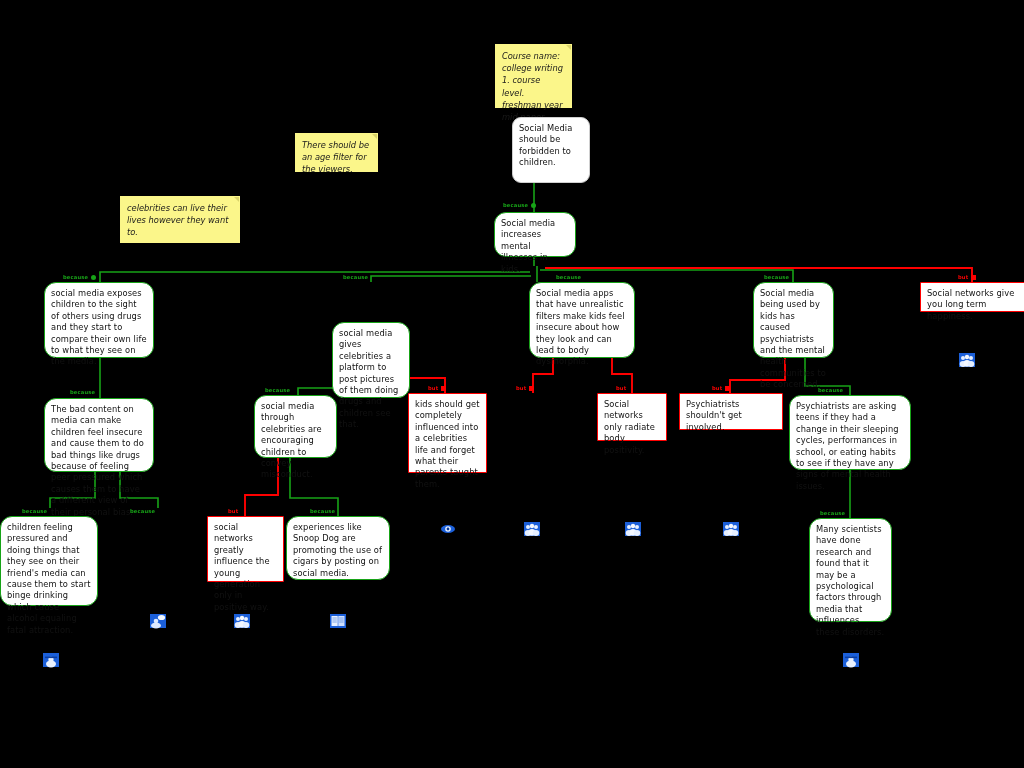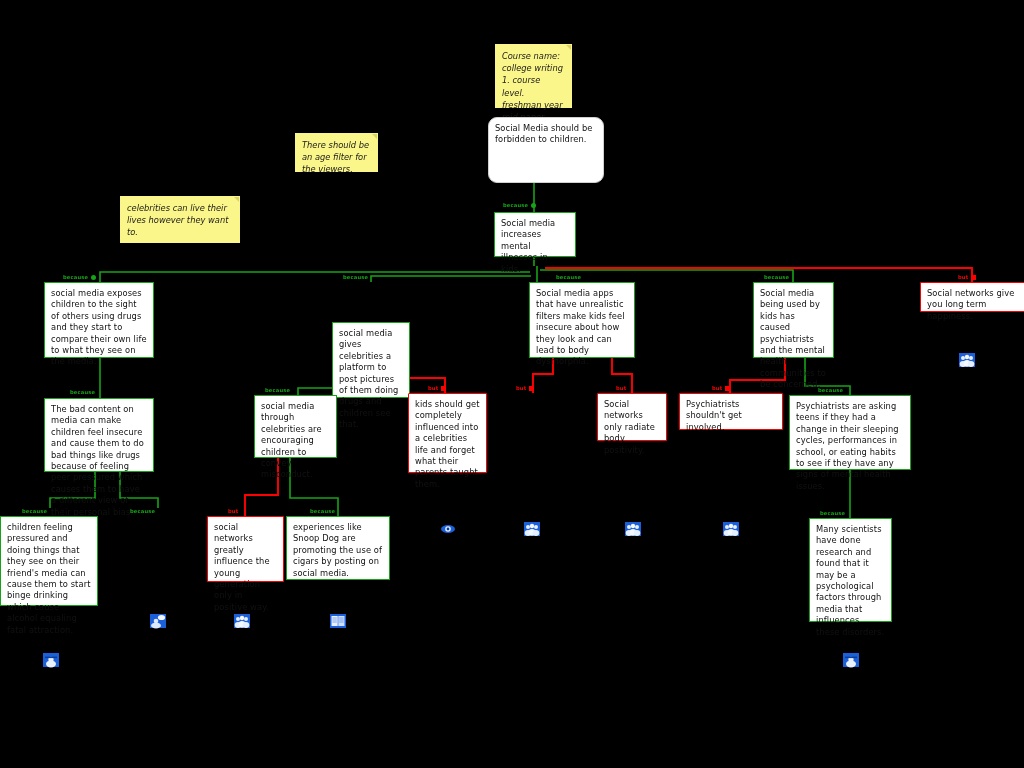--- a/index.html
+++ b/index.html
@@ -1,20 +1,20 @@
 <!DOCTYPE html>
 <html><head>
 <meta charset="utf-8">
 <style>
   html,body{margin:0;padding:0;background:#000;}
   body{width:1024px;height:768px;overflow:hidden;font-family:"DejaVu Sans",sans-serif;}
   #canvas{position:relative;width:1024px;height:768px;background:#000;}
   svg#wires{position:absolute;left:0;top:0;width:1024px;height:768px;pointer-events:none;}
 
-  .node{position:absolute;background:#fff;color:#111;border-radius:0;
+  .node{position:absolute;background:#fff;color:#111;border-radius:12px;
         font-family:"DejaVu Sans",sans-serif;font-size:8.3px;line-height:11.4px;
         padding:5px 6px;box-sizing:border-box;letter-spacing:.1px;}
   .node.pro{border:1.6px solid #17a317;}
   .node.con{border:1.8px solid #ff0000;border-radius:1px;}
   .node.root{border:1.4px solid #cfcfcf;border-radius:9px;}
 
   .sticky{position:absolute;background:#fbf68a;color:#1a1a1a;
           font-family:"DejaVu Sans",sans-serif;font-size:8.3px;line-height:12.2px;
           padding:6px 7px;box-sizing:border-box;font-style:italic;}
   .sticky .fold{position:absolute;top:1px;right:1px;width:0;height:0;
@@ -83,21 +83,21 @@
   </div>
   <div class="sticky" style="left:295px;top:133px;width:83px;height:39px;">
     <span class="fold"></span>
     <span>There should be an age filter for the viewers.</span>
   </div>
   <div class="sticky" style="left:120px;top:196px;width:120px;height:47px;">
     <span class="fold"></span>
     <span>celebrities can live their lives however they want to.</span>
   </div>
 
-  <div class="node root" style="left:488px;top:117px;width:116px;height:66px;">
+  <div class="node root" style="left:512px;top:117px;width:78px;height:66px;">
     <span>Social Media should be forbidden to children.</span>
   </div>
 
   <div class="node pro" style="left:494px;top:212px;width:82px;height:45px;">
     <span>Social media increases mental illnesses in kids.</span>
   </div>
 
   <div class="node pro" style="left:44px;top:282px;width:110px;height:76px;">
     <span>social media exposes children to the sight of others using drugs and they start to compare their own life to what they see on the media.</span>
   </div>

